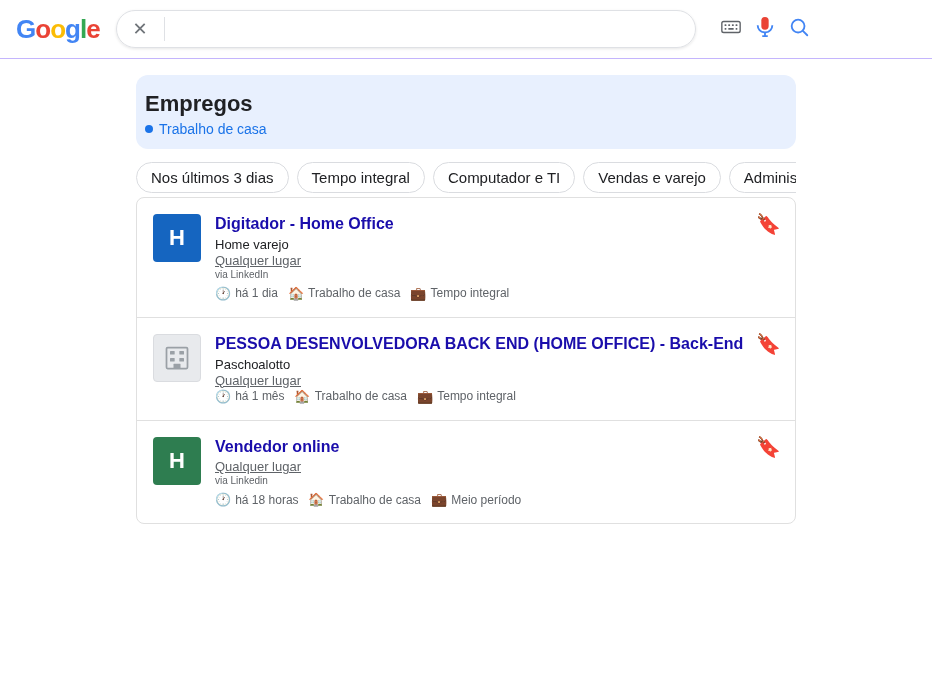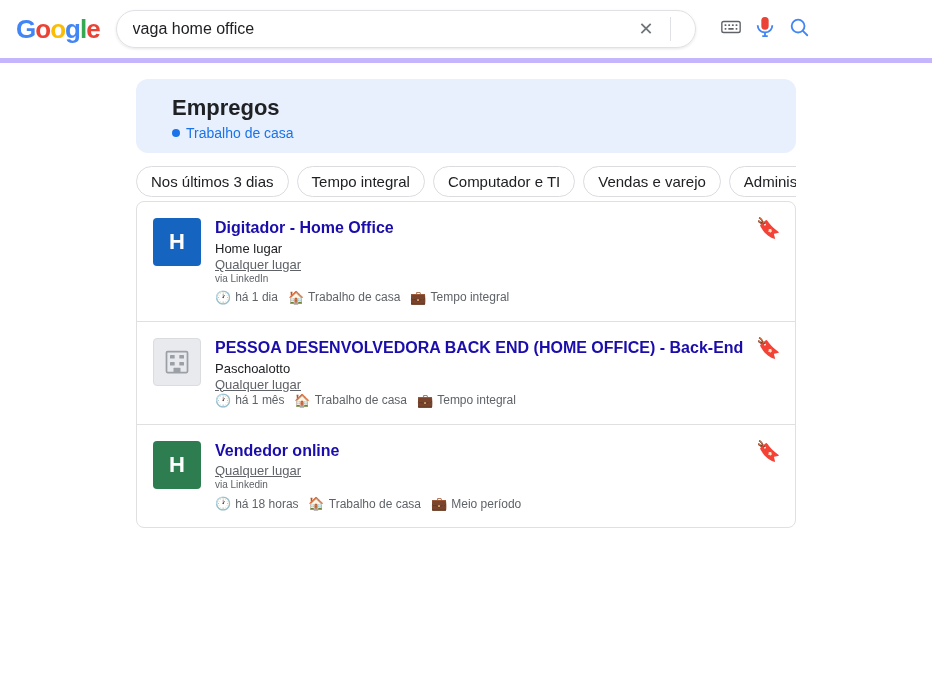--- a/index.html
+++ b/index.html
@@ -8,21 +8,21 @@
       background: #fff;
       color: #202124;
       font-size: 14px;
     }
 
     
     .header {
       display: flex;
       align-items: center;
       padding: 10px 16px;
-      border-bottom: 5px solid #c4b5fd;
+      border-bottom: 1px solid #c4b5fd;
       gap: 16px;
     }
     .google-logo {
       font-size: 26px;
       font-weight: 700;
       letter-spacing: -1px;
       flex-shrink: 0;
     }
     .google-logo .g-blue { color: #4285F4; }
     .google-logo .g-red { color: #EA4335; }
@@ -75,21 +75,21 @@
     .main {
       max-width: 700px;
       margin: 0 auto;
       padding: 16px 20px;
     }
 
     
     .jobs-card {
       background: #e8f0fe;
       border-radius: 12px;
-      padding: 16px 20px 12px 36px;
+      padding: 16px 20px 12px 9px;
       margin-bottom: 12px;
     }
     .jobs-card-title {
       font-size: 22px;
       font-weight: 700;
       color: #202124;
       margin-bottom: 4px;
     }
     .jobs-card-subtitle {
       display: flex;
@@ -245,21 +245,20 @@
     }
   </style>
 </head>
 <body>
 
 <div class="header">
   <div class="google-logo">
     <span class="g-blue">G</span><span class="g-red">o</span><span class="g-yellow">o</span><span class="g-blue">g</span><span class="g-green">l</span><span class="g-red">e</span>
   </div>
   <div class="search-bar">
-    <input type="text" value="vaga home office" style="">
     <span class="clear-icon">✕</span>
     <div class="divider"></div>
   </div>
   <div class="header-icons">
 
     <span class="header-icon">
       <svg width="22" height="22" viewBox="0 0 24 24" fill="#5f6368">
           <rect x="2" y="6" width="20" height="12" rx="2" ry="2" stroke="#5f6368" stroke-width="1.5" fill="none"></rect>
           <rect x="5" y="9" width="2" height="2" rx="0.5" fill="#5f6368"></rect>
           <rect x="9" y="9" width="2" height="2" rx="0.5" fill="#5f6368"></rect>
@@ -305,21 +304,21 @@
     <div class="chip">Administra...</div>
     <div class="chevron-btn">›</div>
   </div>
 
   <div class="jobs-list">
 
     <div class="job-item">
       <div class="job-logo blue-logo">H</div>
       <div class="job-content">
         <div class="job-title">Digitador - Home Office</div>
-        <div class="job-company">Home lugar</div>
+        <div class="job-company">Home varejo</div>
         <div class="job-location">Qualquer lugar</div>
         <div class="job-via">via LinkedIn</div>
         <div class="job-tags">
           <span class="job-tag">
             <span class="job-tag-icon">🕐</span>
             <span>há 1 dia</span>
           </span>
           <span class="job-tag">
             <span class="job-tag-icon">🏠</span>
             <span>Trabalho de casa</span>

